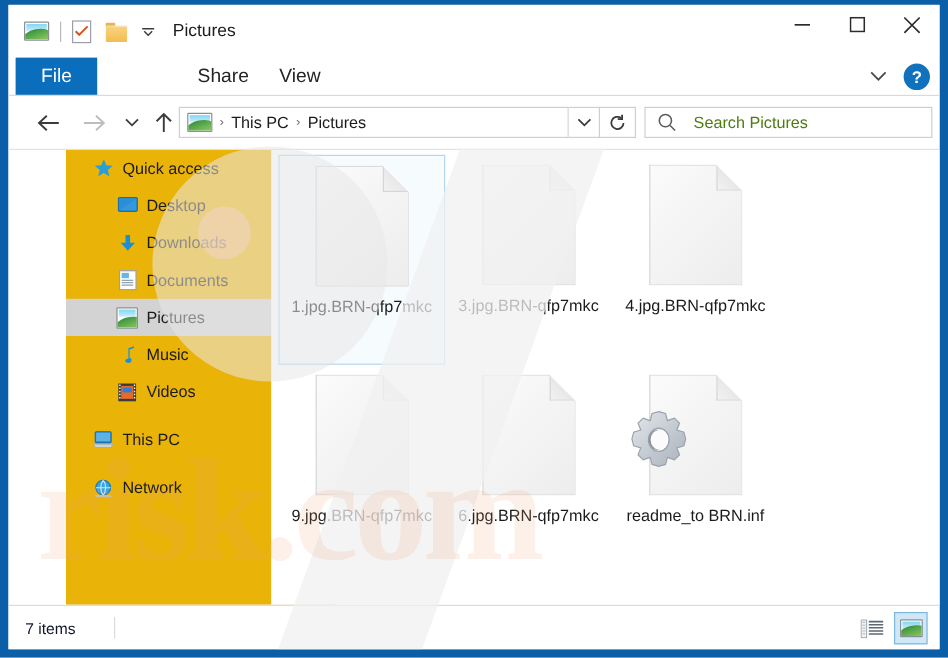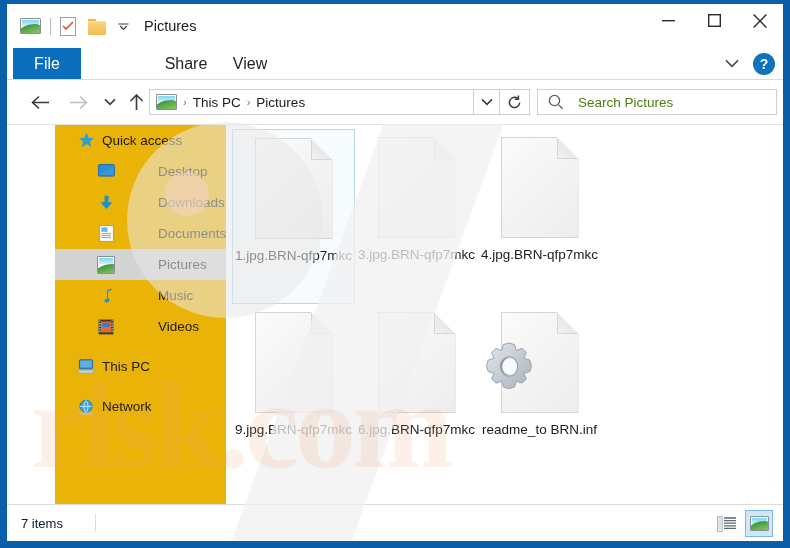--- a/index.html
+++ b/index.html
@@ -149,30 +149,30 @@
     width:18px;height:18px;display:flex;align-items:center;justify-content:center;flex:0 0 auto;
   }
   .nav-item .ni-label{
     font-size:13.5px;color:#1b1b1b;margin-left:7px;white-space:nowrap;
   }
   .nav-item .pin{
     position:absolute;right:18px;top:8px;width:14px;height:14px;
   }
   .nav-item.selected{background:#d3d3d3;}
   .lvl0{padding-left:22px;}
-  .lvl1{padding-left:42px;gap:36px;}
+  .lvl1{padding-left:42px;}
   .content{
     position:absolute;left:219px;top:0;right:0;height:379px;background:#ffffff;overflow:hidden;
   }
   .grid{
     position:absolute;left:6px;top:4px;
   }
   .row{display:flex;}
   .cell{
-    width:123px;height:175px;position:relative;box-sizing:border-box;
+    width:139px;height:175px;position:relative;box-sizing:border-box;
     display:flex;flex-direction:column;align-items:center;
   }
   .cell.selected{
     background:#f6fbfe;border:1px solid #b3d8ef;
   }
   .fileicon{
     margin-top:8px;width:78px;height:101px;position:relative;
   }
   .page{
     position:absolute;left:0;top:0;width:78px;height:101px;

